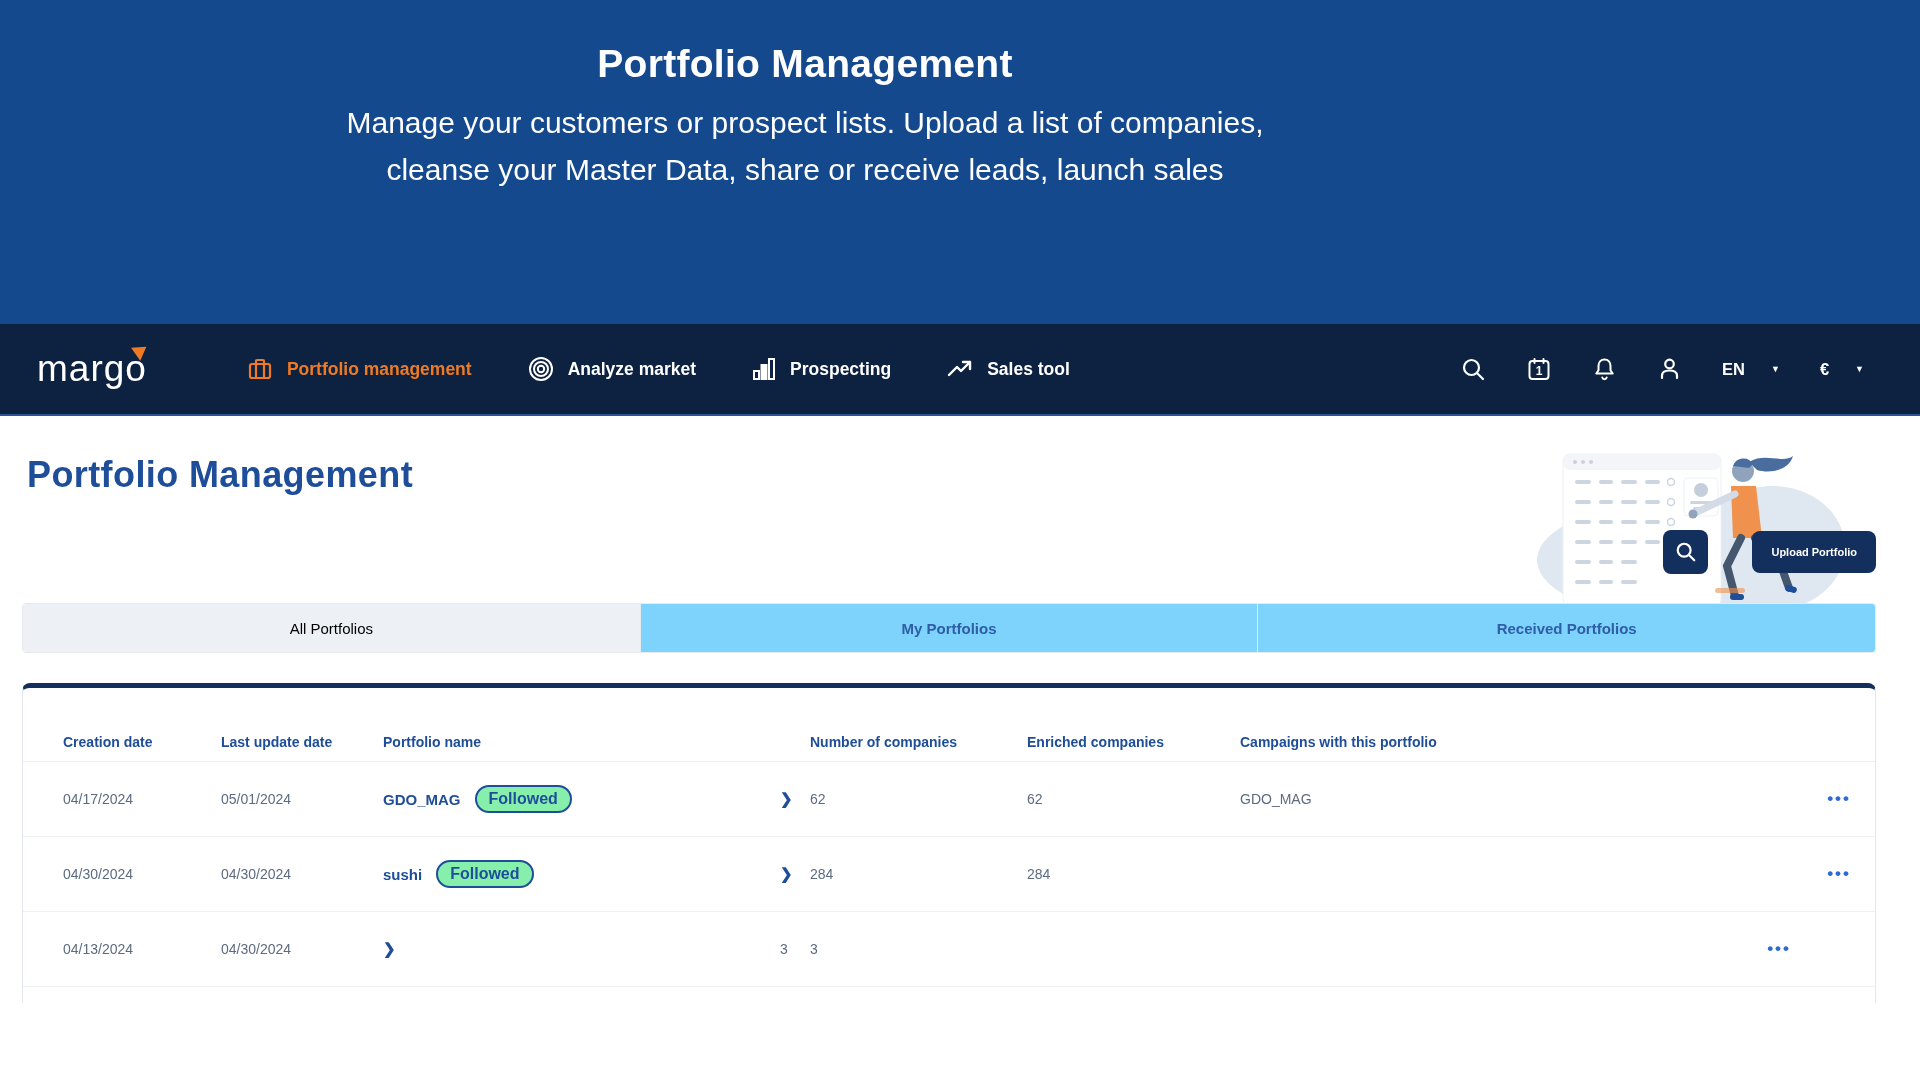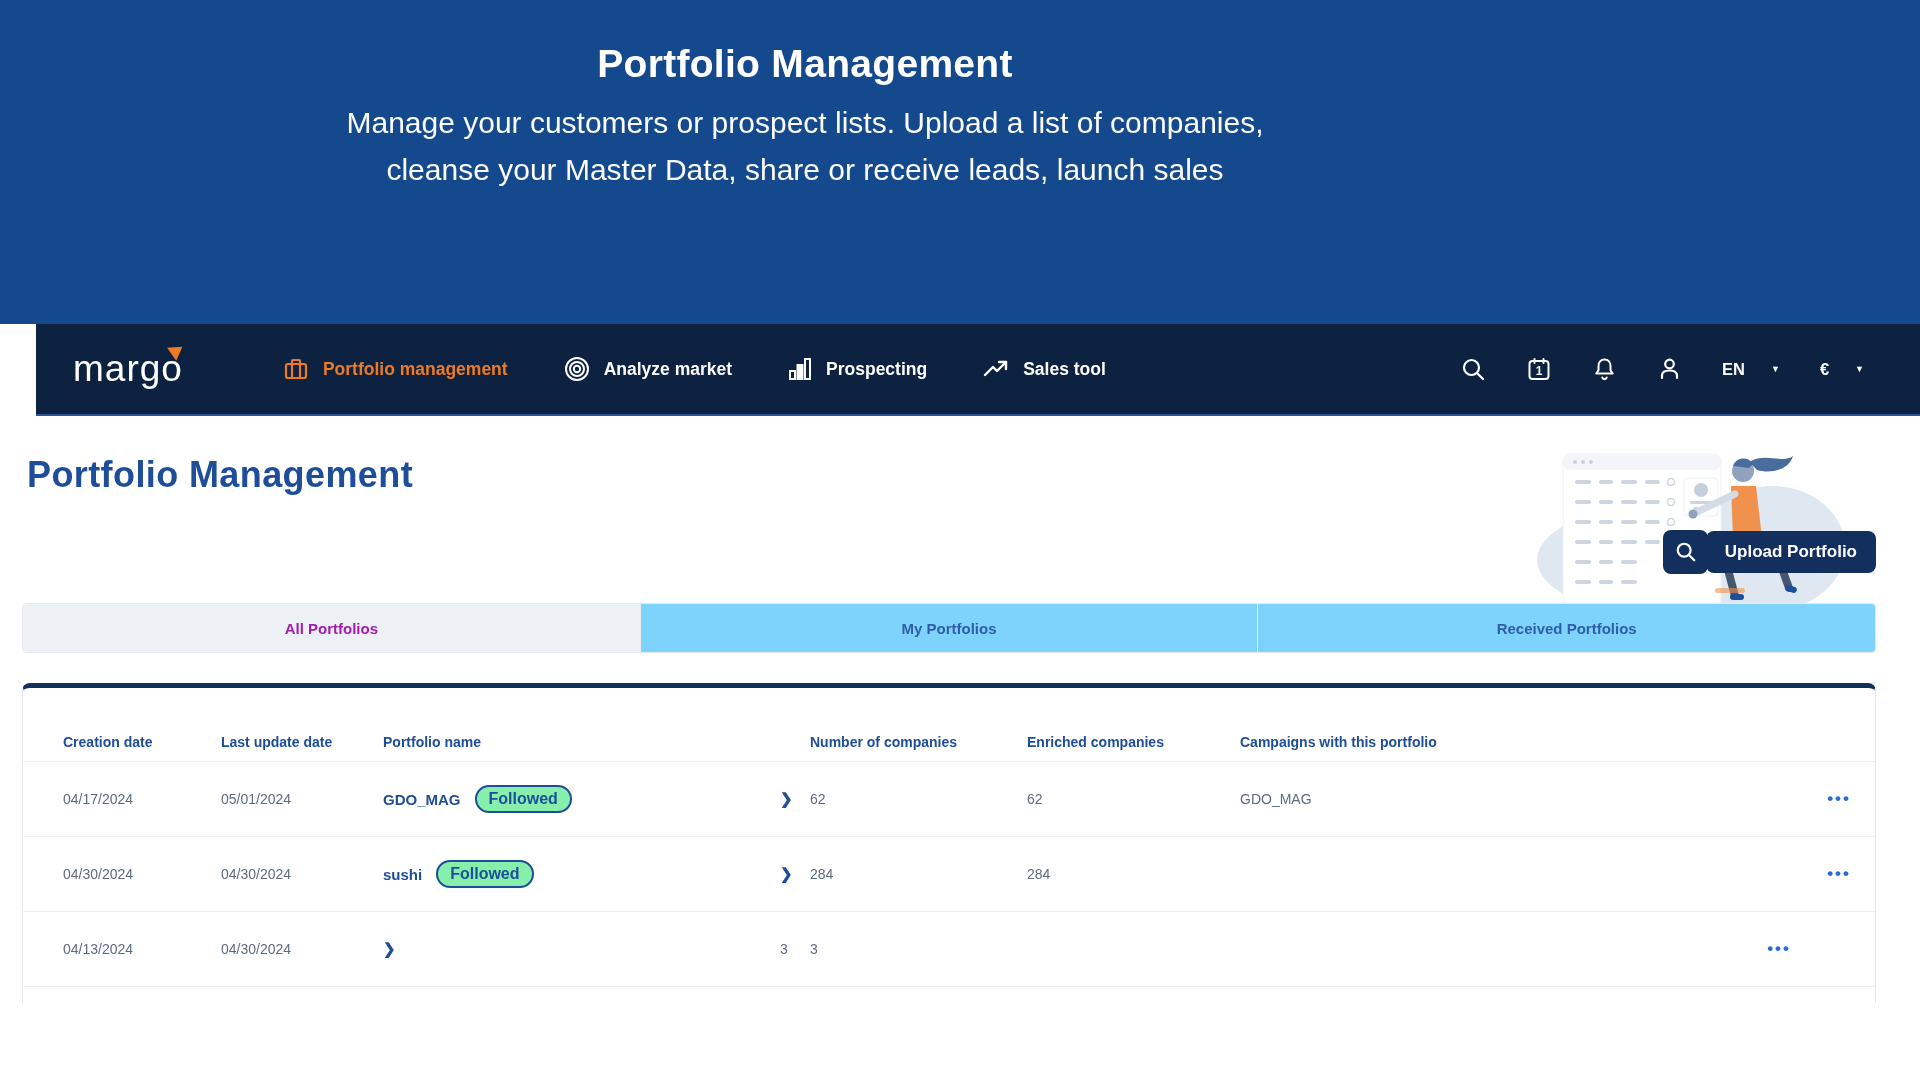--- a/index.html
+++ b/index.html
@@ -7,21 +7,21 @@
               font-family:"Liberation Sans", sans-serif; }
 
   
   .hero { height:324px; background:#15498e; color:#fff; }
   .hero-inner { width:1610px; text-align:center; padding-top:42px; }
   .hero-title { font-size:39px; font-weight:700; letter-spacing:0.3px; margin-bottom:13px; }
   .hero-sub { font-size:30px; font-weight:400; line-height:47px; color:#fdfdfe; }
 
   
   .navbar { height:92px; background:#0d2240; display:flex; align-items:center;
-            padding:0 56px 0 37px; border-bottom:2px solid #2b5596;margin-left:36px; }
+            padding:0 56px 0 37px; border-bottom:2px solid #2b5596; }
   .logo { position:relative; color:#fff; font-size:37px; letter-spacing:1px;
           font-weight:400; margin-right:100px; cursor:pointer; }
   .logo-flag { position:absolute; right:-2px; top:-4px; width:0; height:0;
                border-left:8px solid transparent; border-right:8px solid transparent;
                border-bottom:13px solid #ee7b24; transform:rotate(55deg); }
   .nav-items { display:flex; gap:56px; align-items:center; }
   .nav-item { display:flex; align-items:center; gap:14px; color:#fff;
               font-size:17.5px; font-weight:600; cursor:pointer; }
   .nav-item.active { color:#ee7b24; }
   .nav-item svg { display:block; }
@@ -37,31 +37,31 @@
                   color:#1e4d99; font-weight:600; letter-spacing:0.4px; }
 
   .illustration { position:absolute; left:1535px; top:22px; width:312px; height:182px; }
 
   .search-square { position:absolute; left:1663px; top:114px; width:45px; height:44px;
                    background:#132f5e; border:none; border-radius:8px; cursor:pointer;
                    display:flex; align-items:center; justify-content:center; z-index:5; }
   .upload-btn { position:absolute; right:44px; top:115px; height:42px; padding:10px 19px;
                 background:#132f5e; color:#fff; border:none; border-radius:8px;
                 font-family:"Liberation Sans", sans-serif;
-                font-size:17px; font-weight:700; cursor:pointer; z-index:5; }
+                font-size:11px; font-weight:700; cursor:pointer; z-index:5; }
 
   
   .tabs { position:absolute; left:22px; right:44px; top:187px; height:50px;
           display:flex; border:1px solid #e6e9ed; border-radius:4px; overflow:hidden;
           background:#fff; }
   .tab { flex:1; display:flex; align-items:center; justify-content:center;
          font-size:15px; color:#2f5da8; cursor:pointer; background:#7dd3fc;
          border-left:1px solid #e6e9ed;font-weight:bold; }
   .tab:first-child { border-left:none; }
-  .tab.active { background:#edf1f6; color:#a21caf; font-weight:700; }
+  .tab.active { background:#edf1f6; color:#000000; font-weight:400; }
 
   
   .table-card { position:absolute; left:22px; right:44px; top:267px; height:320px;
                 background:#fff; border-top:5px solid #132f5e;
                 border-left:1px solid #e3e6ea; border-right:1px solid #e3e6ea;
                 border-radius:8px 8px 0 0; overflow:hidden; }
   .trow { display:grid;
           grid-template-columns:158px 162px 397px 30px 217px 213px 1fr 60px;
           align-items:center; padding:0 18px 0 40px; }
   .thead { height:74px; align-items:end; padding-bottom:11px;

